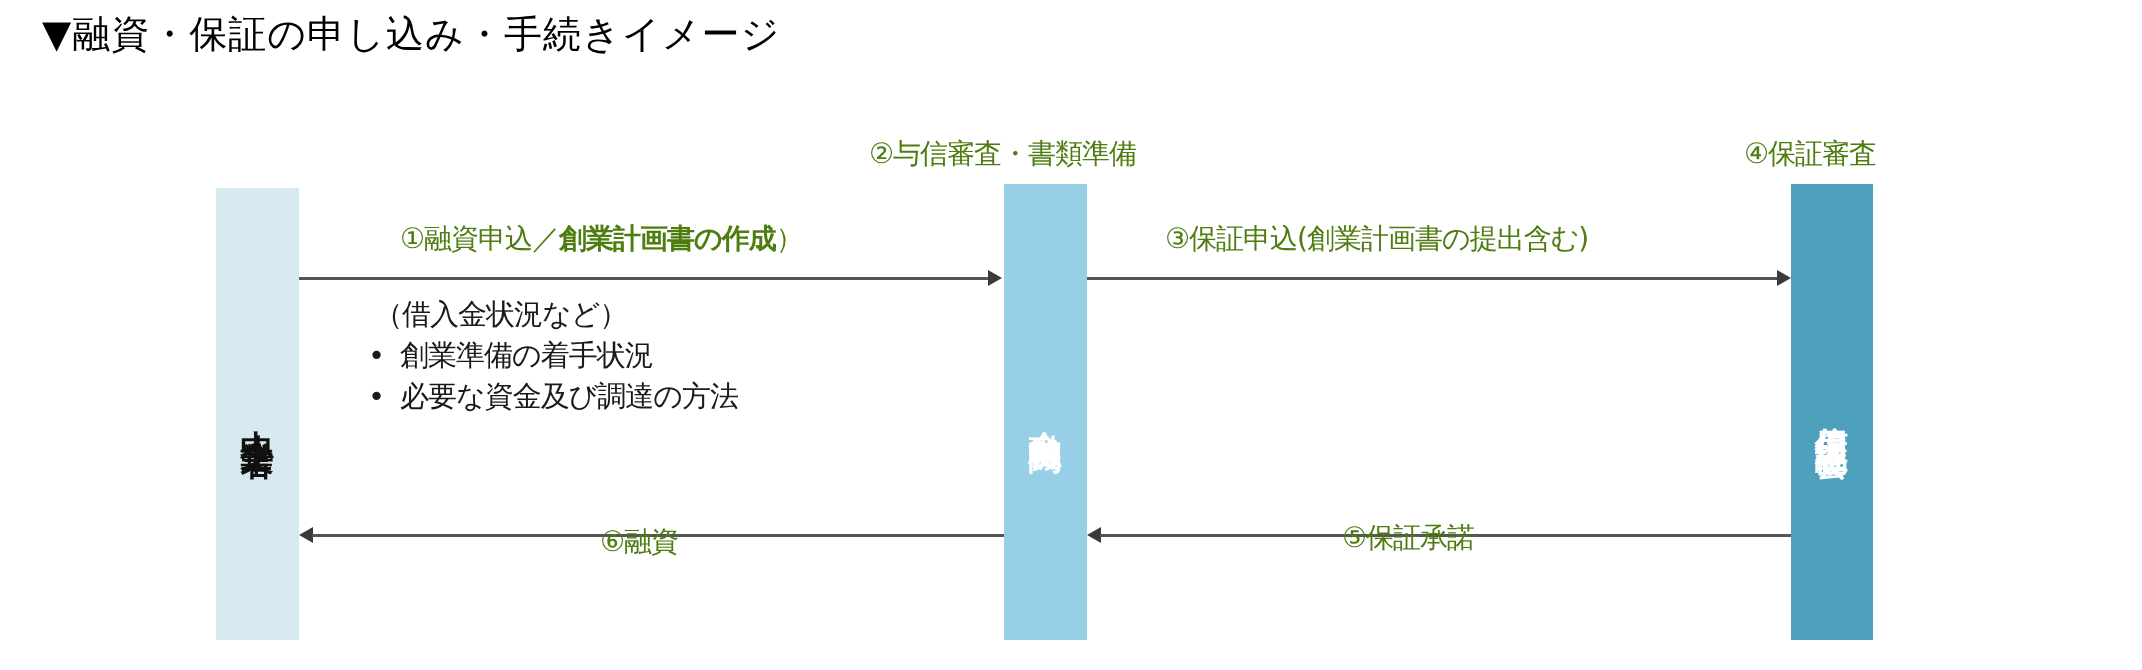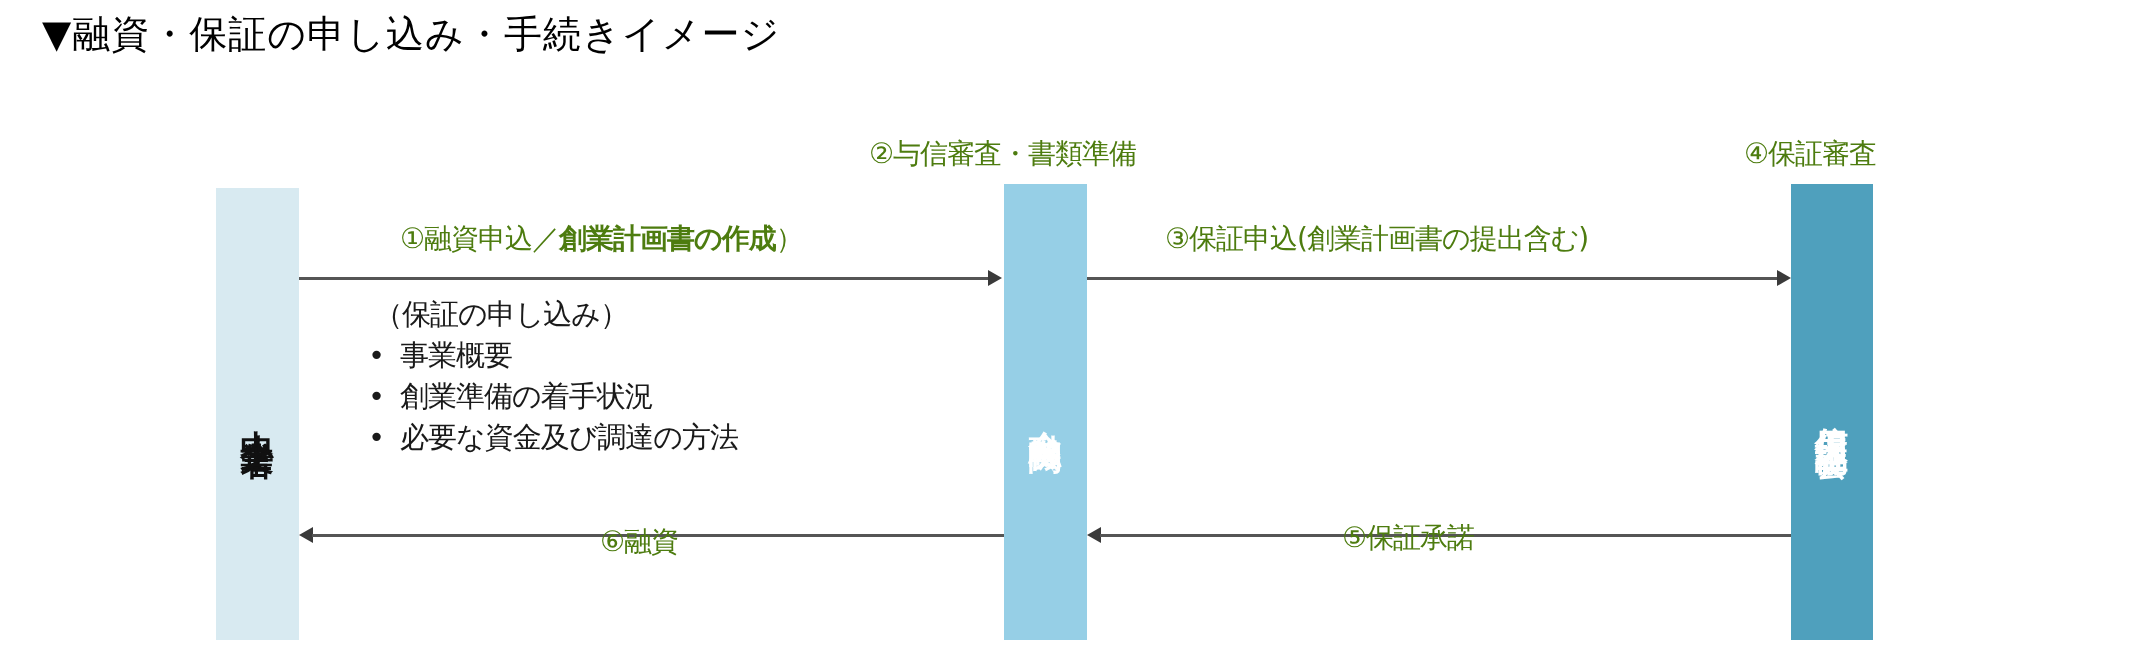--- a/index.html
+++ b/index.html
@@ -48,23 +48,22 @@
   <span>①融資申込／</span><span class="bold">創業計画書の作成</span><span>）</span>
 </div>
 <div class="arrow-line" style="left:299px; top:277px; width:690px;"></div>
 <div class="arrowhead-right" style="left:988px; top:270px;"></div>
 
 <div class="abs label" style="left:1165px; top:222px;">③保証申込(創業計画書の提出含む)</div>
 <div class="arrow-line" style="left:1087px; top:277px; width:691px;"></div>
 <div class="arrowhead-right" style="left:1777px; top:270px;"></div>
 
 <div class="abs content">
-  <div class="ch">（保証の申し込み）</div>
+  <div class="ch">（借入金状況など）</div>
   <ul>
-    <li>事業概要</li>
     <li>創業準備の着手状況</li>
     <li>必要な資金及び調達の方法</li>
   </ul>
 </div>
 
 <div class="arrowhead-left" style="left:299px; top:527px;"></div>
 <div class="arrow-line" style="left:312px; top:534px; width:692px;"></div>
 <div class="abs label" style="left:600px; top:525px;text-align:right;">⑥融資</div>
 
 <div class="arrowhead-left" style="left:1087px; top:527px;"></div>

